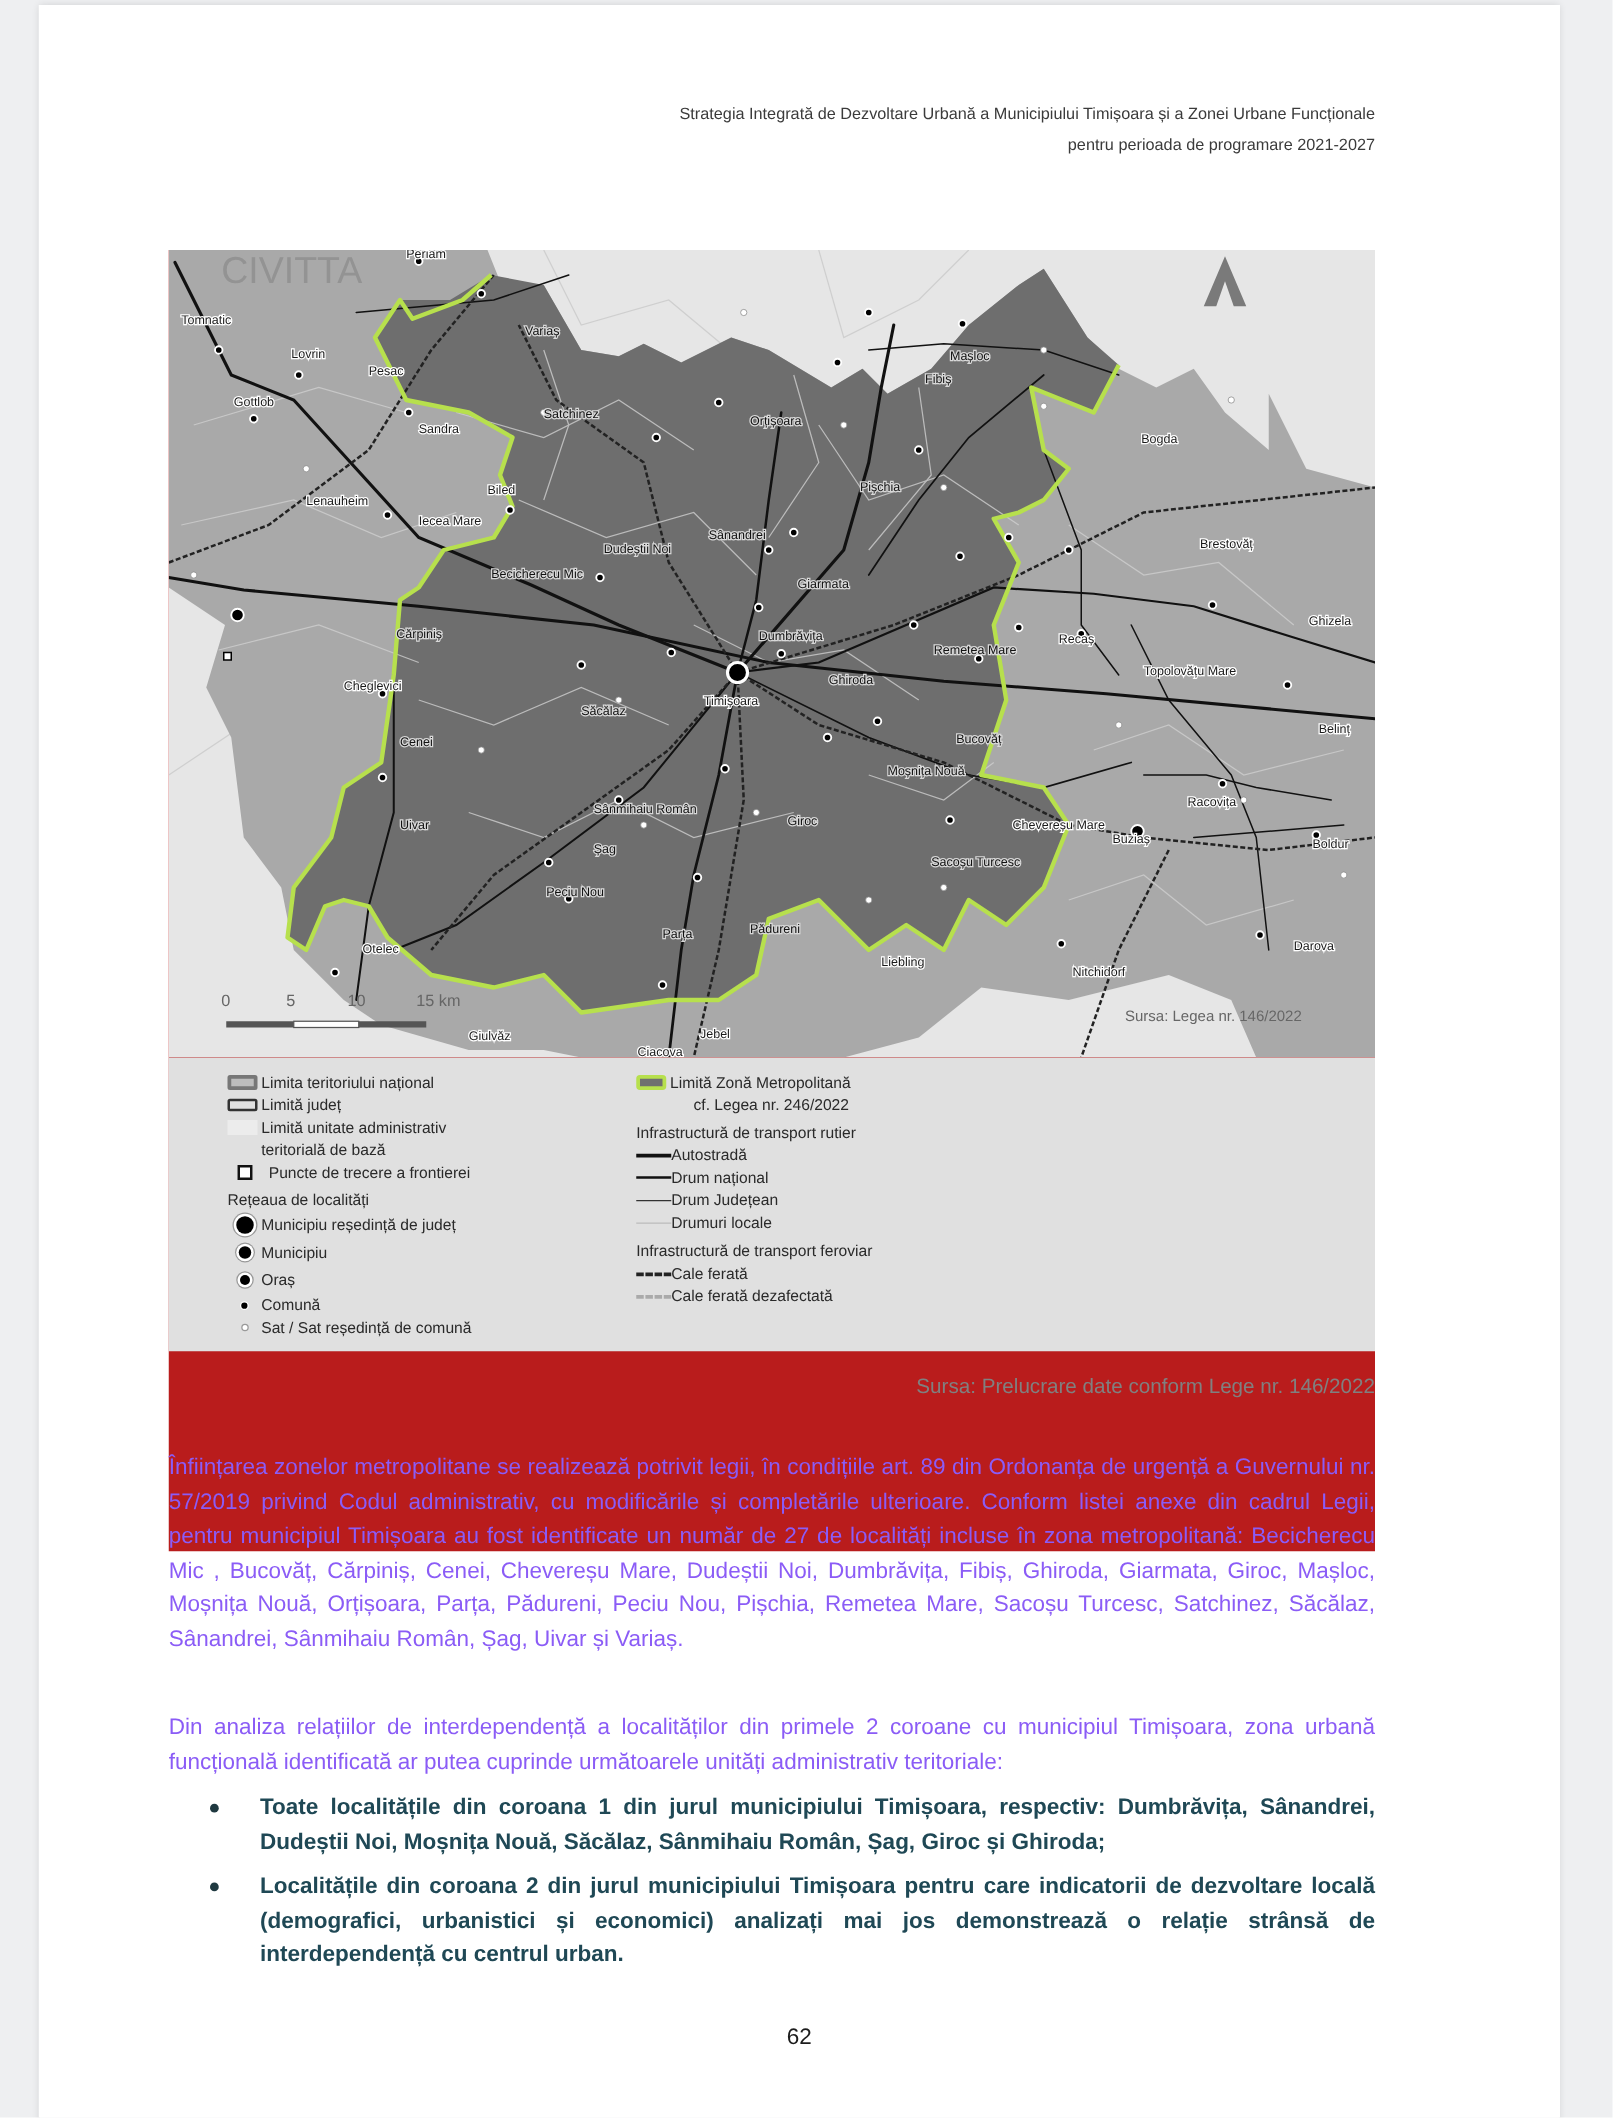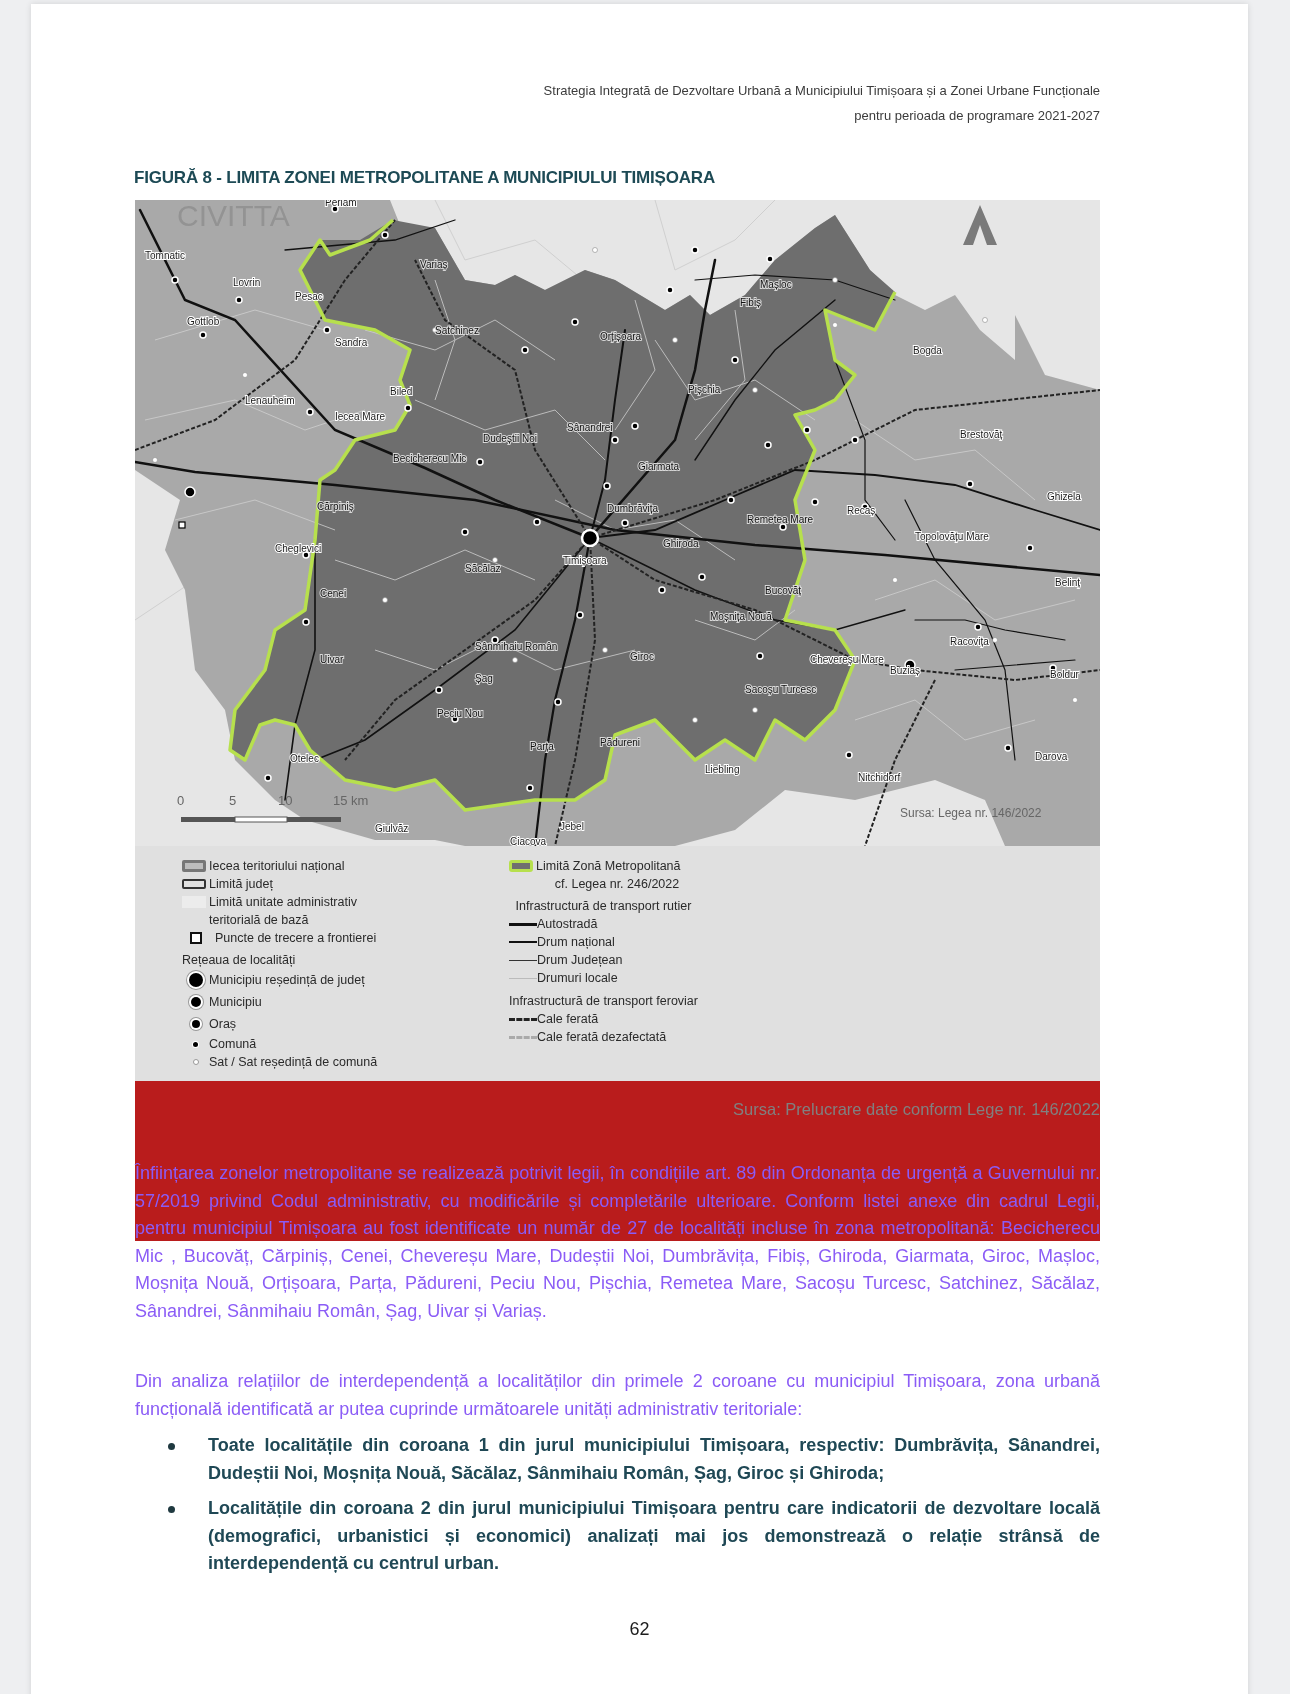--- a/index.html
+++ b/index.html
@@ -58,21 +58,20 @@
 </head>
 <body>
 
 <div class="page">
 
   <div class="hdr">
     <div>Strategia Integrată de Dezvoltare Urbană a Municipiului Timișoara și a Zonei Urbane Funcționale</div>
     <div>pentru perioada de programare 2021-2027</div>
   </div>
 
-  <div class="fig-title">FIGURĂ 8 - LIMITA ZONEI METROPOLITANE A MUNICIPIULUI TIMIȘOARA</div>
 
   <div class="figure">
     <div class="map">
       <svg width="965" height="646" viewBox="0 0 965 646" xmlns="http://www.w3.org/2000/svg">
 
         <rect x="0" y="0" width="965" height="646" fill="#e6e6e6"></rect>
         <g stroke="#cfcfcf" stroke-width="1" fill="none">
           <path d="M300 0 L330 60 L400 40 L460 90"></path>
           <path d="M520 0 L540 70 L600 40 L640 0"></path>
           <path d="M820 120 L850 220 L900 260 L965 240"></path>
@@ -276,21 +275,21 @@
           <rect x="100" y="617" width="52" height="5" fill="#fff" stroke="#555" stroke-width="1"></rect>
           <rect x="152" y="617" width="54" height="5" fill="#555"></rect>
         </g>
       </svg>
     </div>
 
     <div class="legend">
       <div class="lg" style="left:47px; top:11px;">
         <div class="lg-row">
             <span class="sw sw-nat"></span>
-            <span>Iecea teritoriului național</span>
+            <span>Limita teritoriului național</span>
           </div>
         <div class="lg-row">
             <span class="sw sw-rect" style="width:24px;"></span>
             <span>Limită județ</span>
           </div>
         <div class="lg-row">
             <span class="sw" style="width:24px;height:12px;background:#ececec;"></span>
             <span>Limită unitate administrativ</span>
           </div>
         <div class="lg-row" style="padding-left:27px;">
@@ -336,21 +335,21 @@
       </div>
 
       <div class="lg" style="left:374px; top:11px;">
         <div class="lg-row">
             <span class="sw sw-metro"></span>
             <span>Limită Zonă Metropolitană</span>
           </div>
         <div class="lg-row" style="padding-left:27px;justify-content:center;">
             <span>cf. Legea nr. 246/2022</span>
           </div>
-        <div class="lg-row" style="margin-top:4px;justify-content:center;">
+        <div class="lg-row" style="margin-top:4px;">
             <span>Infrastructură de transport rutier</span>
           </div>
         <div class="lg-row">
             <span class="line-sw" style="border-top:3.5px solid #111;"></span>
             <span>Autostradă</span>
           </div>
         <div class="lg-row">
             <span class="line-sw" style="border-top:2.5px solid #111;"></span>
             <span>Drum național</span>
           </div>

